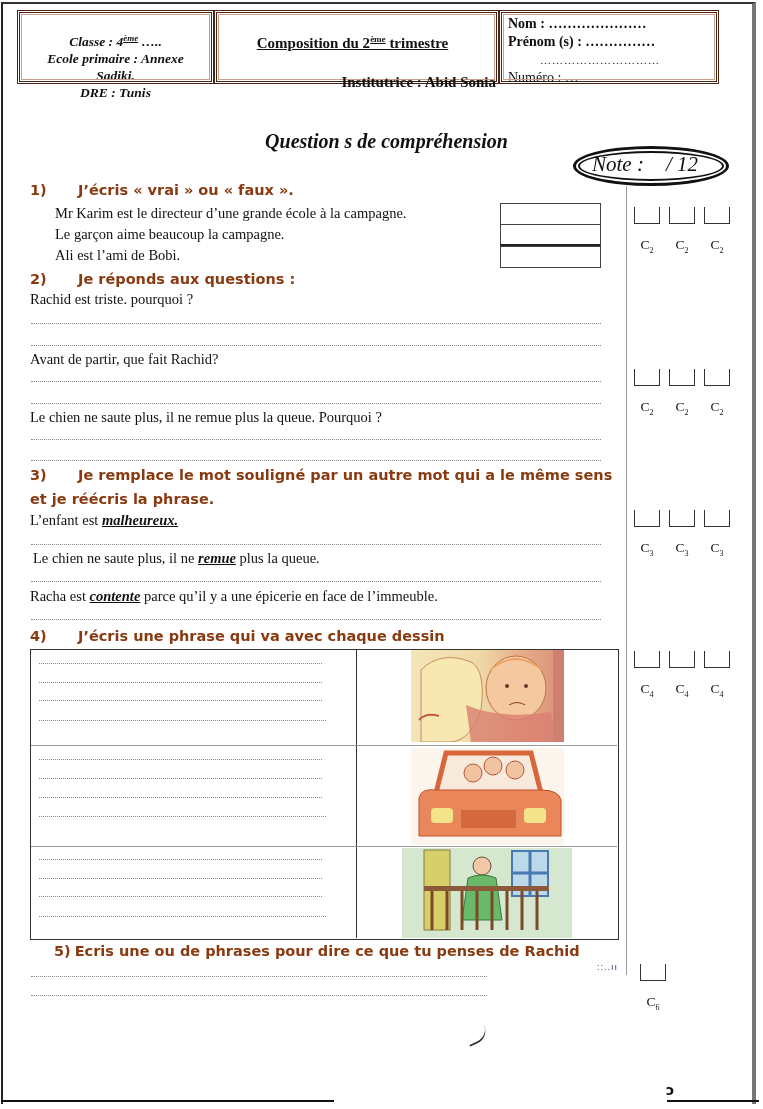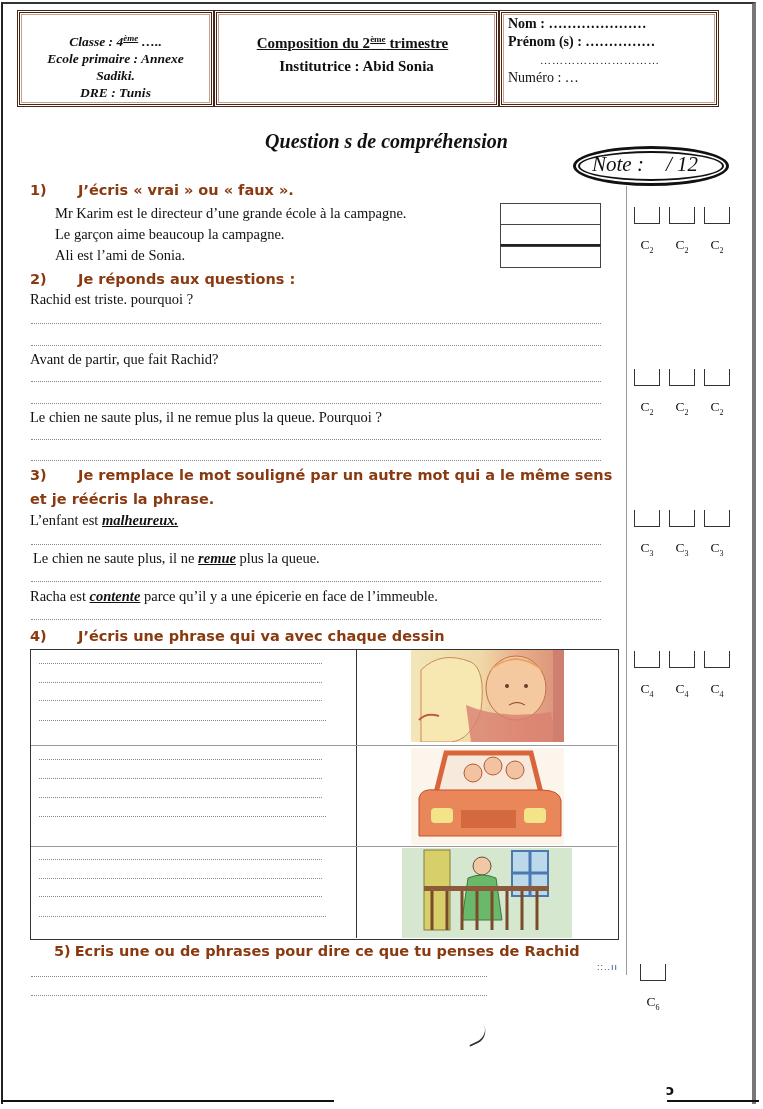--- a/index.html
+++ b/index.html
@@ -6,26 +6,26 @@
   html, body { width: 763px; height: 1109px; background: #ffffff; overflow: hidden; }
   body { position: relative; font-family: "Liberation Serif", "DejaVu Serif", serif; color: #111; }
 
   .page-frame { position: absolute; left: 1px; top: 2px; width: 755px; height: 1102px;
     border-left: 2px solid #222; border-top: 2px solid #333; border-right: 4px solid #777; }
   .page-bottom { position: absolute; left: 1px; top: 1100px; width: 333px; border-top: 2px solid #111; }
   .page-bottom-r { position: absolute; left: 667px; top: 1100px; width: 92px; border-top: 2px solid #111; }
   .white-mask { position: absolute; left: 488px; top: 965px; width: 180px; height: 144px; background: #fff; }
 
   
-  .hbox { position: absolute; top: 10px; height: 97px; border: 3px double #4a2415; outline: 1px solid #c9a08a; outline-offset: -5px; }
+  .hbox { position: absolute; top: 10px; height: 74px; border: 3px double #4a2415; outline: 1px solid #c9a08a; outline-offset: -5px; }
   .hbox1 { left: 17px; width: 197px; text-align: center; font-style: italic; font-weight: bold; font-size: 13.5px; line-height: 17px; padding-top: 20px; }
   .hbox2 { left: 214px; width: 285px; text-align: center; font-weight: bold; font-size: 15px; }
   .hbox3 { left: 499px; width: 220px; font-weight: bold; font-size: 14px; line-height: 18px; padding: 2px 0 0 6px; }
   .hbox2 .comp-title { position: absolute; left: 0; right: 8px; top: 22px; text-decoration: underline; }
-  .hbox2 .teacher { position: absolute; left: 0; right: 0; top: 45px; }
+  .hbox2 .teacher { position: absolute; left: 0; right: 0; top: 61px; text-align: right; }
   sup { font-size: 9px; vertical-align: super; line-height: 0; text-decoration: underline; }
   .hbox3 .num { font-weight: normal; }
   .hbox3 .dots-line { padding-left: 32px; font-weight: normal; letter-spacing: 1px; font-size: 11px; }
 
   .main-title { position: absolute; left: 0; width: 763px; top: 130px; padding-left: 10px; text-align: center; font-style: italic; font-weight: bold; font-size: 20px; }
   .note-oval { position: absolute; left: 573px; top: 146px; width: 156px; height: 40px; border: 3px solid #111; border-radius: 50%; }
   .note-oval::after { content: ""; position: absolute; inset: 2px; border: 2px solid #111; border-radius: 50%; }
   .note-text { position: absolute; left: 592px; top: 152px; font-style: italic; font-size: 21px; }
   .note-text .sep { margin-left: 22px; }
 
@@ -85,21 +85,21 @@
 <div class="main-title">Question s de compréhension</div>
 
 <div class="note-oval"></div>
 <div class="note-text"><span>Note :</span><span class="sep">/ 12</span></div>
 
 <div class="margin-line"></div>
 
 <div class="q-head" style="top:182px"><span class="num">1)</span><span class="txt">J’écris « vrai » ou « faux ».</span></div>
 <div class="line" style="left:55px;top:205px">Mr Karim est le directeur d’une grande école à la campagne.</div>
 <div class="line" style="left:55px;top:226px">Le garçon aime beaucoup la campagne.</div>
-<div class="line" style="left:55px;top:247px">Ali est l’ami de Sonia.</div>
+<div class="line" style="left:55px;top:247px">Ali est l’ami de Bobi.</div>
 <div class="tfbox" style="top:203px"></div>
 <div class="tfbox mid" style="top:224px"></div>
 <div class="tfbox" style="top:246px"></div>
 
 <div class="q-head" style="top:271px"><span class="num">2)</span><span class="txt">Je réponds aux questions :</span></div>
 <div class="line" style="left:30px;top:291px">Rachid est triste. pourquoi ?</div>
 <div class="dots" style="left:31px;top:323px;width:570px"></div>
 <div class="dots" style="left:31px;top:345px;width:570px"></div>
 <div class="line" style="left:30px;top:351px">Avant de partir, que fait Rachid?</div>
 <div class="dots" style="left:31px;top:381px;width:570px"></div>

